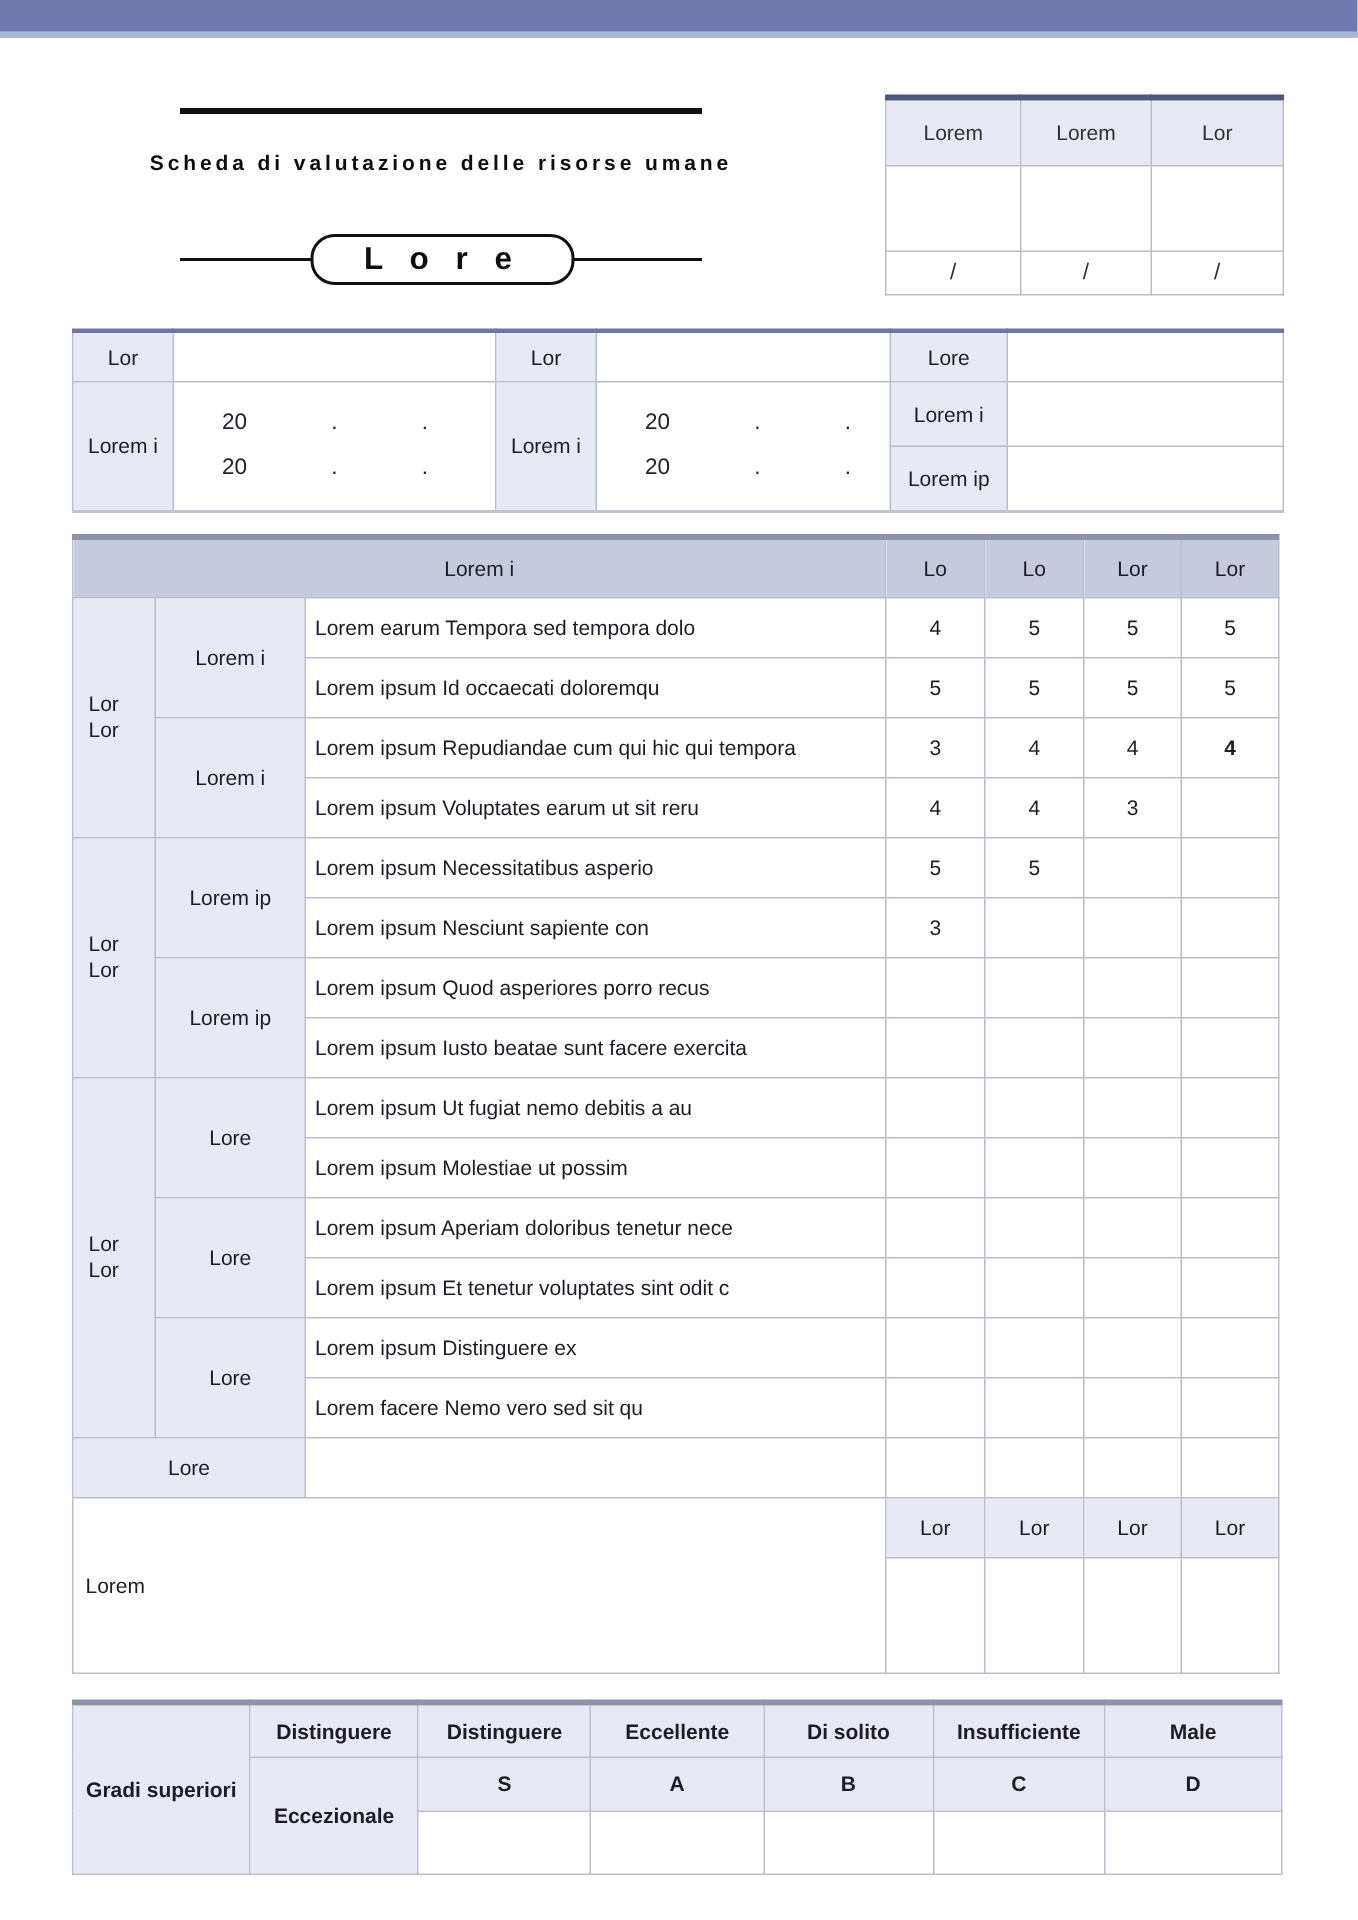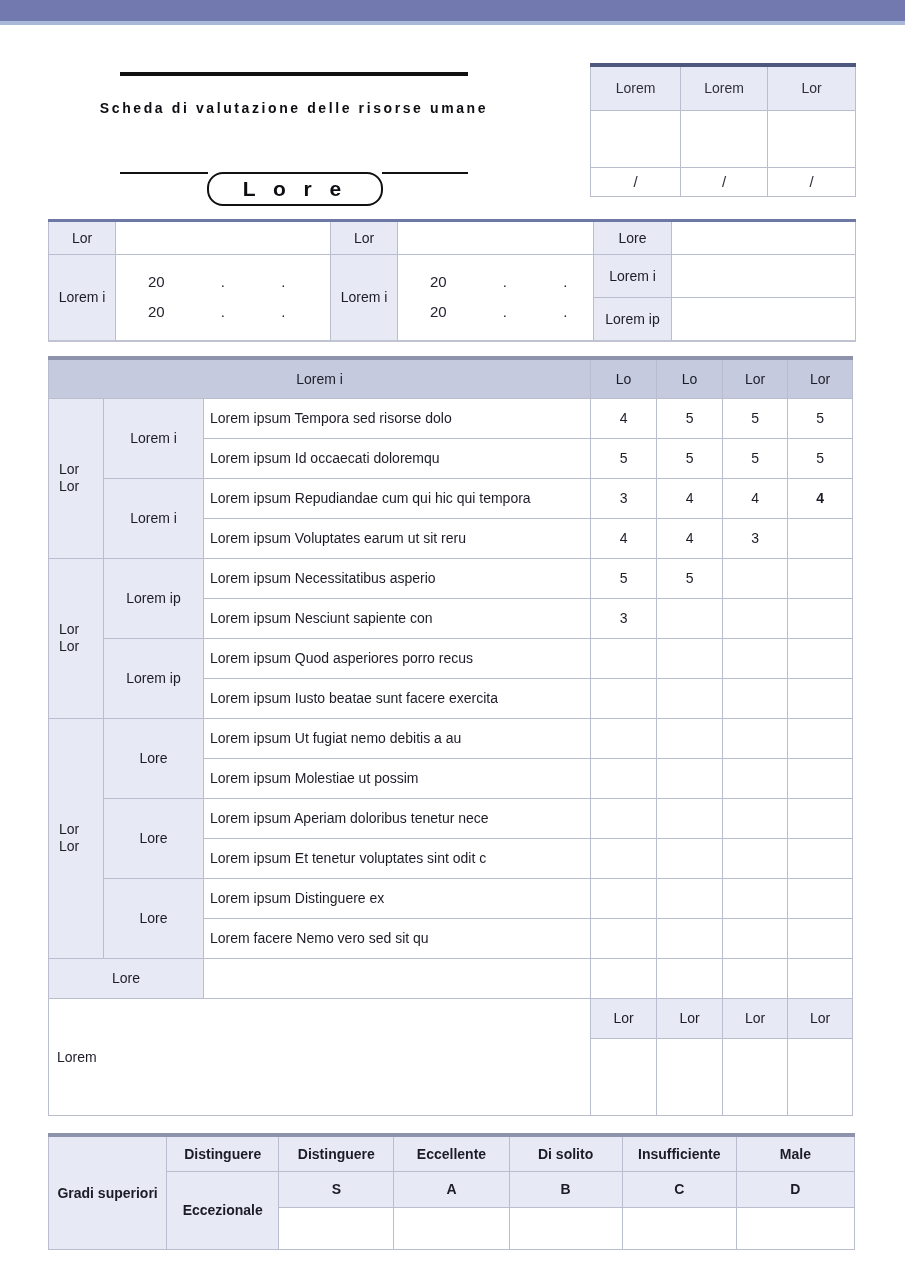--- a/index.html
+++ b/index.html
@@ -11,21 +11,21 @@
   .topbar{position:absolute;left:0;top:0;width:905px;height:21px;
     background:#7279ae;border-bottom:4px solid #a9b7d8;}
   
   .title-rule{position:absolute;left:120px;top:72px;width:348px;height:4px;background:#111;}
   .doc-title{position:absolute;left:0;top:100px;width:588px;text-align:center;
     font-size:14px;font-weight:700;letter-spacing:2.6px;color:#0d0d12;}
   .badge-row{position:absolute;left:120px;top:156px;width:348px;height:32px;}
   .badge-line{position:absolute;top:16px;height:2px;background:#111;}
   .badge-line.l{left:0;width:88px;}
   .badge-line.r{right:0;width:86px;}
-  .badge-pill{position:absolute;left:87px;top:16px;width:172px;height:30px;
+  .badge-pill{position:absolute;left:87px;top:0;width:172px;height:30px;
     border:2px solid #111;border-radius:16px;background:#fff;
     display:flex;align-items:center;justify-content:center;
     font-size:21px;font-weight:600;letter-spacing:6px;color:#0d0d12;}
   
   table{border-collapse:collapse;table-layout:fixed;position:absolute;background:#fff;}
   td{border:1px solid #b9bdce;font-size:14px;padding:0 6px;overflow:hidden;
      vertical-align:middle;color:#1c1c28;}
   .lav{background:#e7e9f4;}
   .hdr{background:#c5cade;}
   .c{text-align:center;padding:0 2px;}
@@ -146,21 +146,21 @@
     <td class="hdr c">Lo</td>
     <td class="hdr c">Lo</td>
     <td class="hdr c">Lor</td>
     <td class="hdr c">Lor</td>
   </tr>
 
   <tr class="h40">
     <td rowspan="4" class="lav group">Lor
 Lor</td>
     <td rowspan="2" class="lav c">Lorem i</td>
-    <td>Lorem ipsum Tempora sed risorse dolo</td>
+    <td>Lorem earum Tempora sed tempora dolo</td>
     <td class="score">4</td>
     <td class="score">5</td>
     <td class="score">5</td>
     <td class="score">5</td>
   </tr>
   <tr class="h40">
     <td>Lorem ipsum Id occaecati doloremqu</td>
     <td class="score">5</td>
     <td class="score">5</td>
     <td class="score">5</td>

